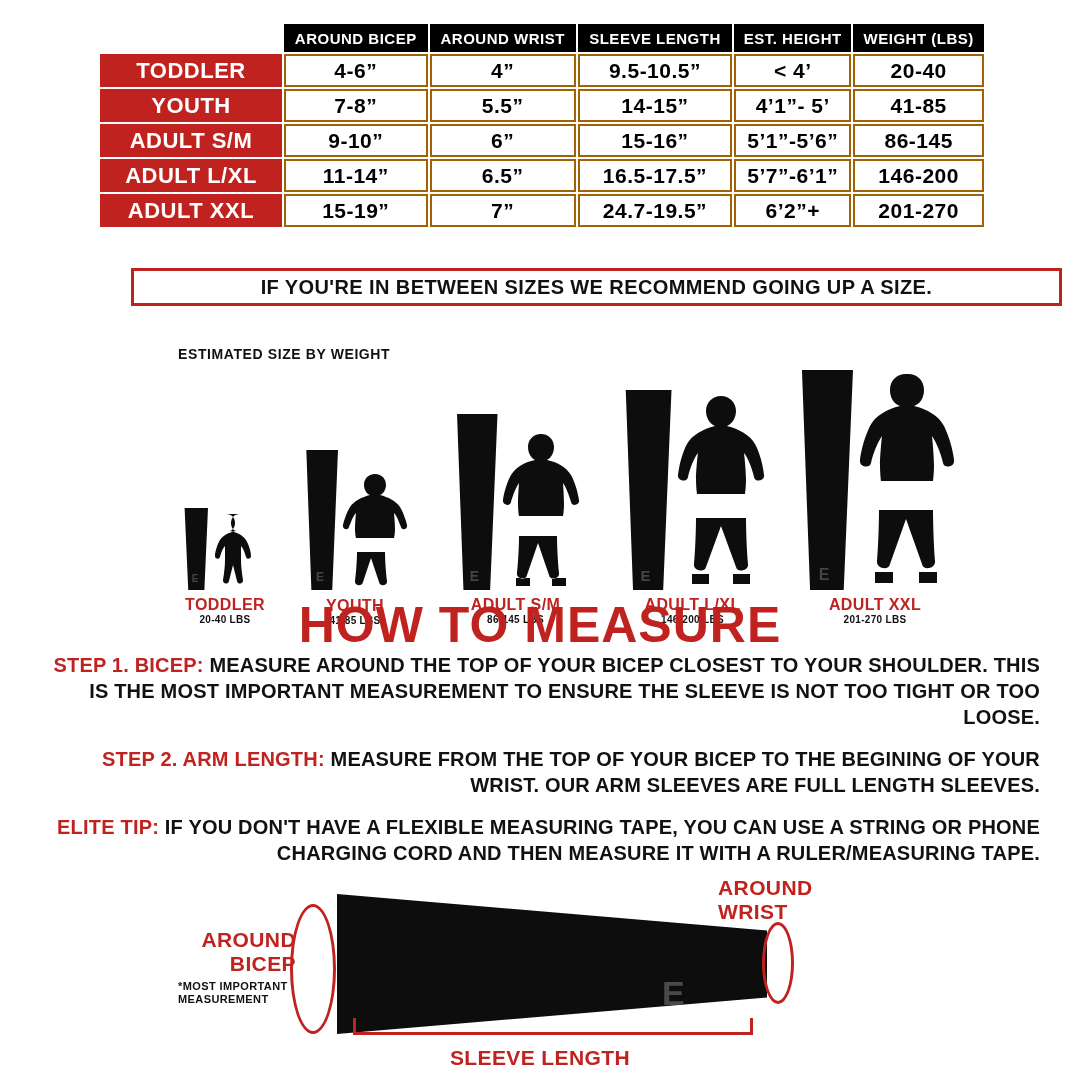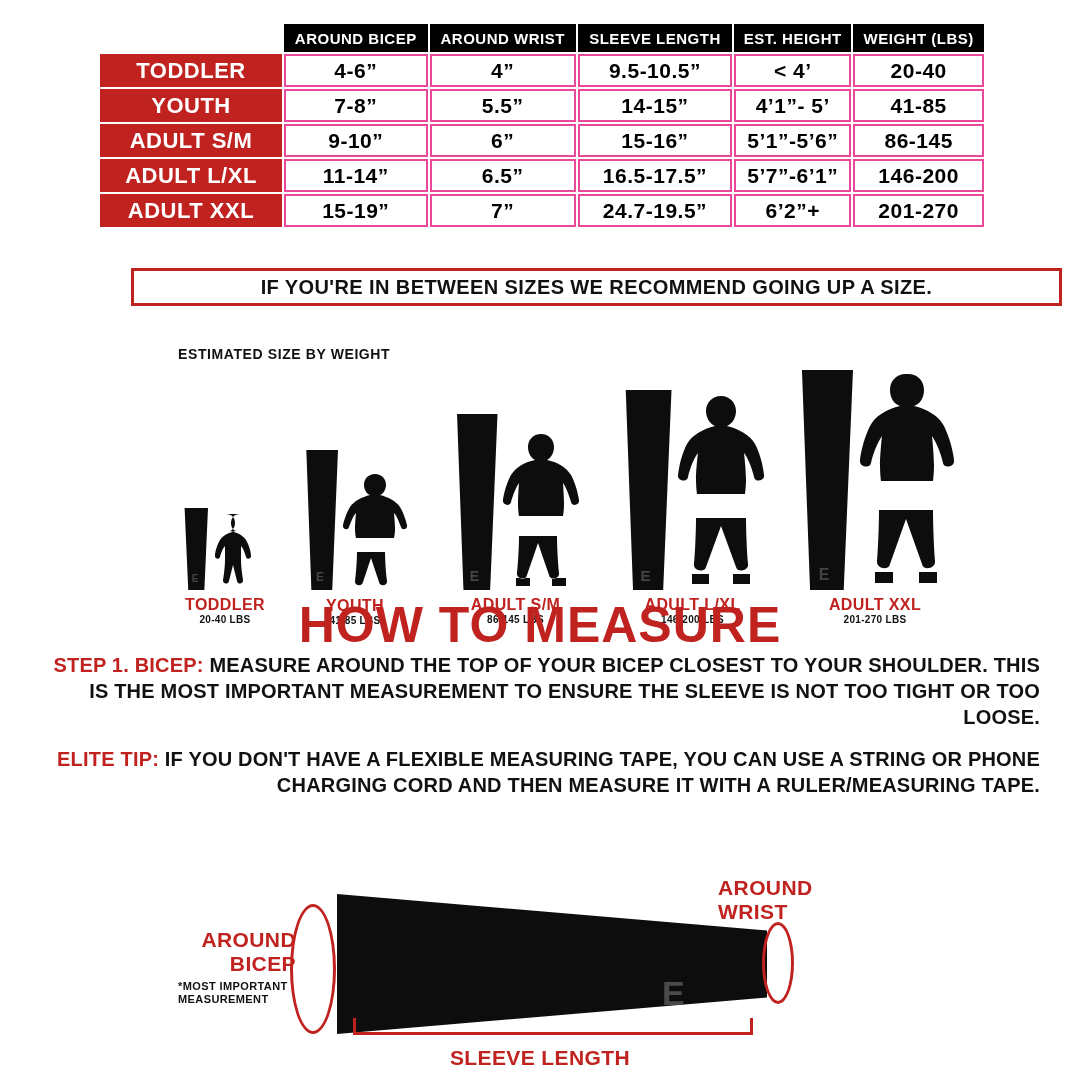--- a/index.html
+++ b/index.html
@@ -43,21 +43,21 @@
     font-size: 22px;
     height: 33px;
     width: 182px;
     white-space: nowrap;
   }
   .size-table tbody td {
     background: #ffffff;
     color: #000000;
     font-size: 21px;
     height: 33px;
-    border: 2px solid #ec4899;
+    border: 2px solid #a16207;
     white-space: nowrap;
   }
 
   
   .recommend-banner {
     position: absolute;
     left: 131px; top: 268px;
     width: 931px; height: 38px;
     border: 3px solid #c0231f;
     display: flex; align-items: center; justify-content: center;
@@ -318,20 +318,23 @@
 
   </div>
 
   <div class="how-title">HOW TO MEASURE</div>
 
   <div class="steps">
     <p class="step">
       <span class="lead">STEP 1. BICEP:</span><span> MEASURE AROUND THE TOP OF YOUR BICEP CLOSEST TO YOUR SHOULDER. THIS IS THE MOST IMPORTANT MEASUREMENT TO ENSURE THE SLEEVE IS NOT TOO TIGHT OR TOO LOOSE.</span>
     </p>
     <p class="step">
+      <span class="lead">STEP 2. ARM LENGTH:</span><span> MEASURE FROM THE TOP OF YOUR BICEP TO THE BEGINING OF YOUR WRIST. OUR ARM SLEEVES ARE FULL LENGTH SLEEVES.</span>
+    </p>
+    <p class="step">
       <span class="lead">ELITE TIP:</span><span> IF YOU DON'T HAVE A FLEXIBLE MEASURING TAPE, YOU CAN USE A STRING OR PHONE CHARGING CORD AND THEN MEASURE IT WITH A RULER/MEASURING TAPE.</span>
     </p>
   </div>
 
   <div class="diagram">
 
     <div class="diagram-sleeve" style="width:430px;height:140px;background:#0d0d0d;clip-path:polygon(0 0,100% 26%,100% 74%,0 100%);">
       <span class="dlogo">E</span>
     </div>
 

